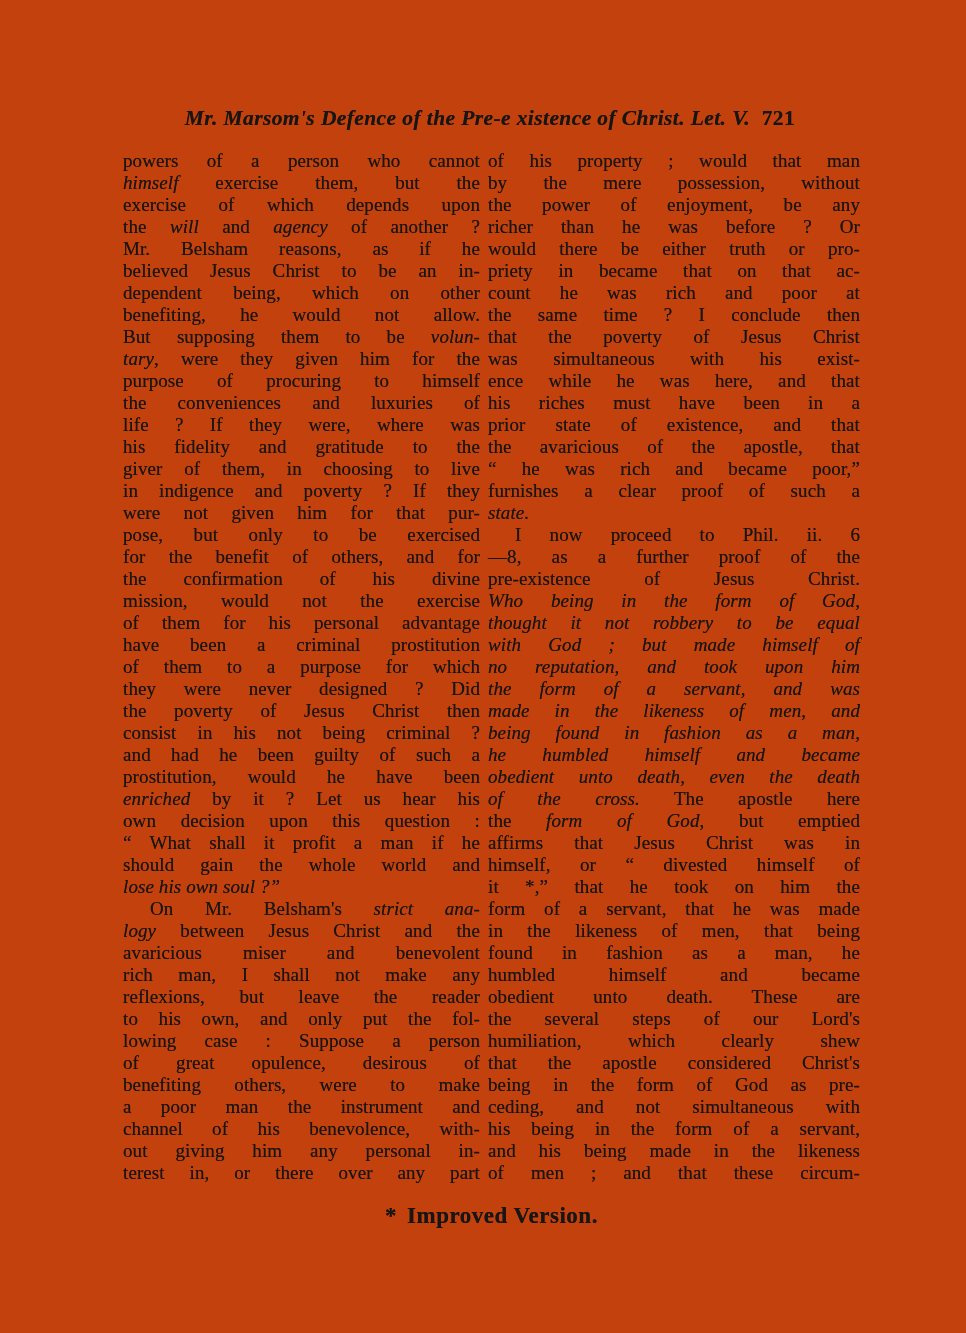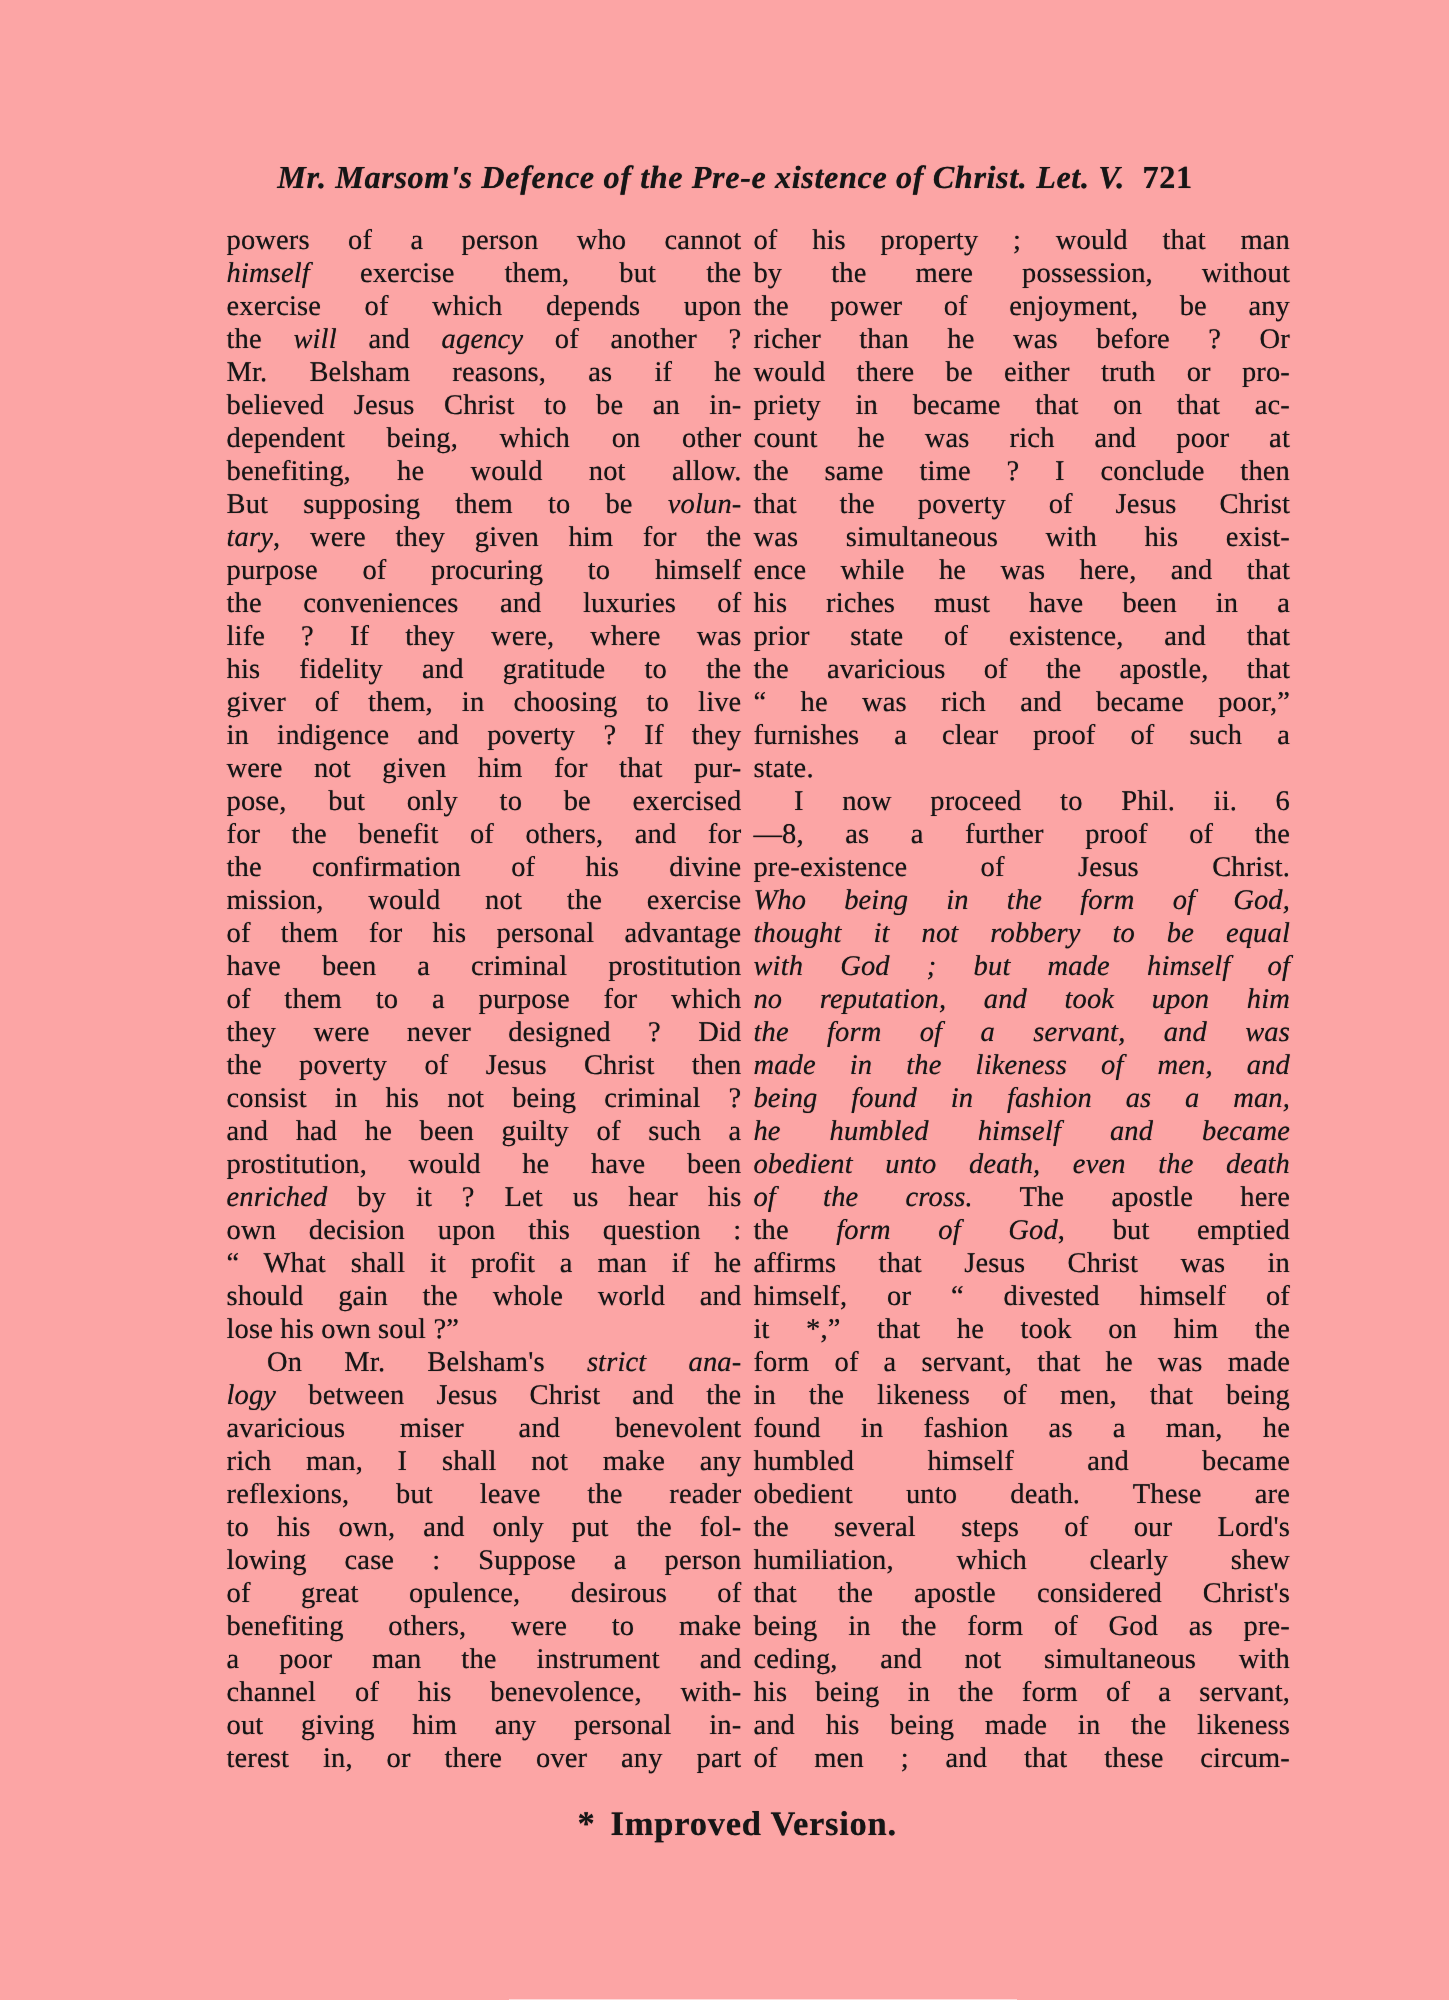--- a/index.html
+++ b/index.html
@@ -4,21 +4,21 @@
 <style>
   html, body {
     margin: 0;
     padding: 0;
     background: #ffffff;
   }
   .page {
     position: relative;
     width: 966px;
     height: 1333px;
-    background: #fca5a5;
+    background: #c2410c;
     overflow: hidden;
     font-family: "Liberation Serif", serif;
     color: #161616;
     text-shadow: 0 0 0.6px rgba(10,10,10,0.65);
   }
   .header {
     position: absolute;
     top: 106px;
     left: 118px;
     width: 744px;
@@ -41,32 +41,33 @@
     top: 150px;
     left: 123px;
     width: 737px;
     display: flex;
   }
   .col {
     font-size: 19px;
     line-height: 22px;
     letter-spacing: 0.1px;
   }
-  .col.left  { width: 357px; margin-right: 8px; margin-left: 28px; }
+  .col.left  { width: 357px; margin-right: 8px; }
   .col.right { width: 372px; }
   .line {
     text-align: justify;
     text-align-last: justify;
     -moz-text-align-last: justify;
     height: 22px;
     overflow: visible;
     white-space: normal;
   }
   .line.end {
     text-align-last: left;
+    font-style: italic;
     -moz-text-align-last: left;
   }
   .line.ind { text-indent: 27px; }
   .it { font-style: italic; }
   .footnote {
     position: absolute;
     top: 1203px;
     left: 123px;
     width: 737px;
     text-align: center;

